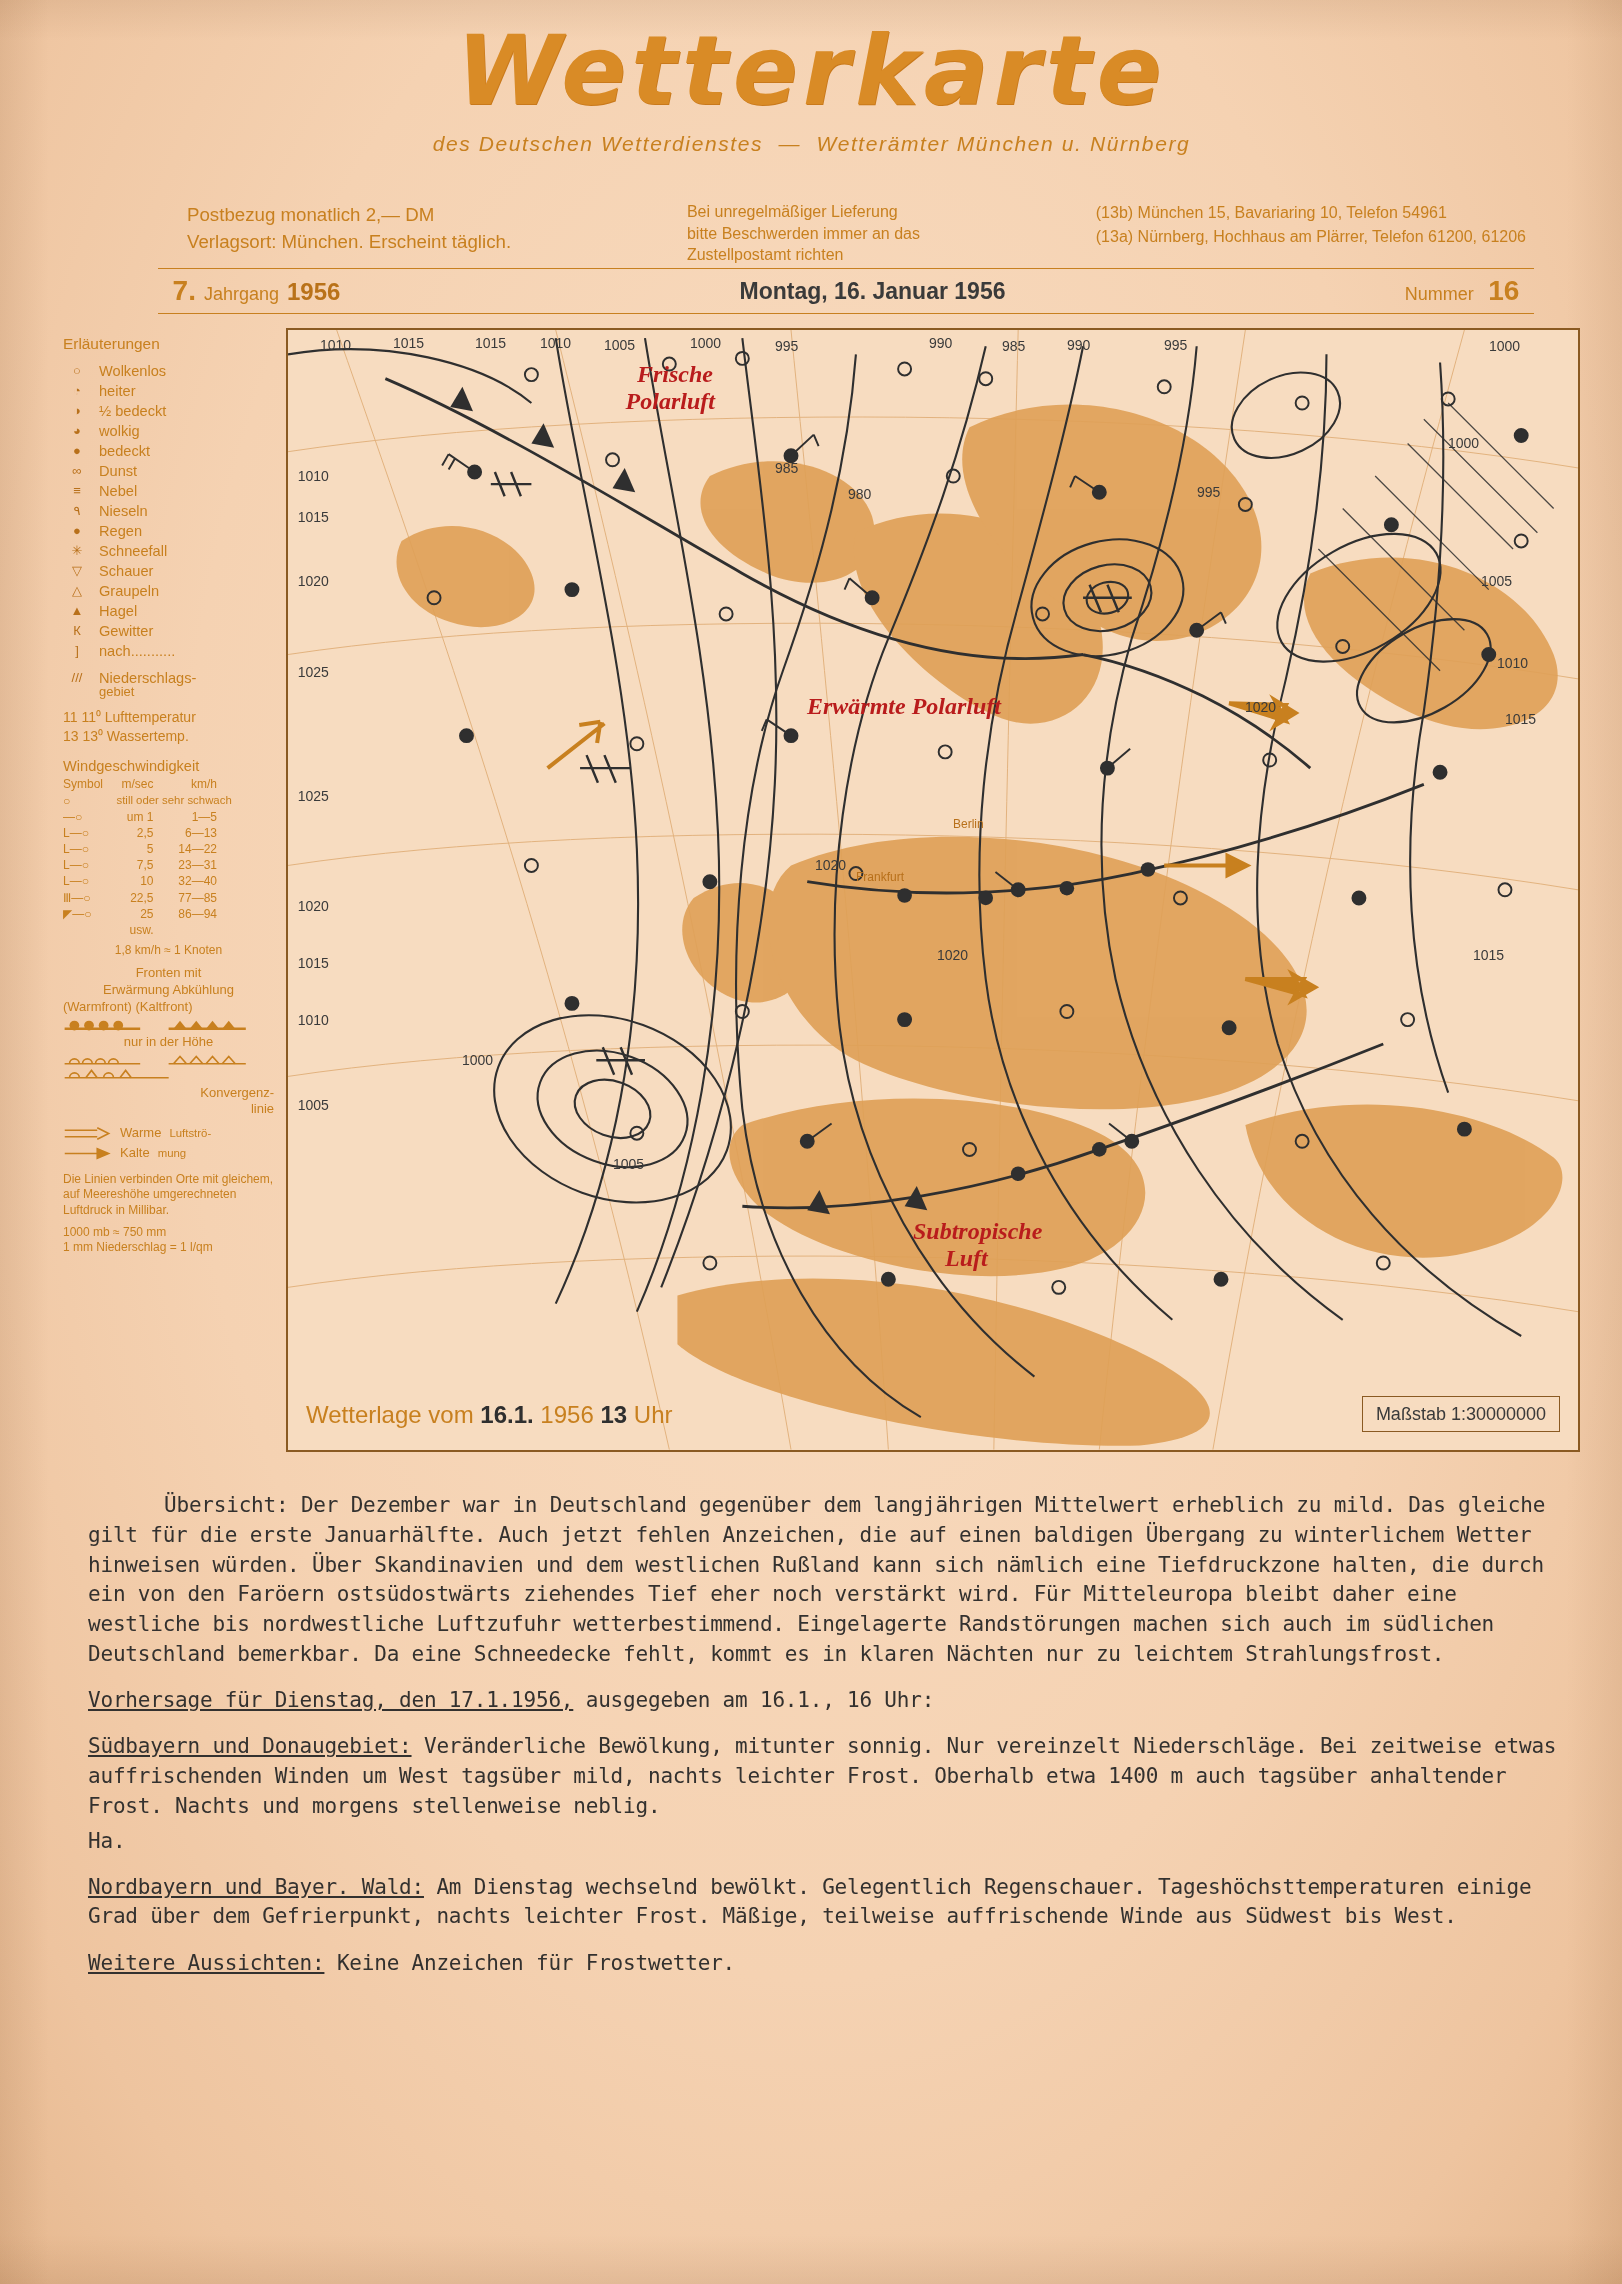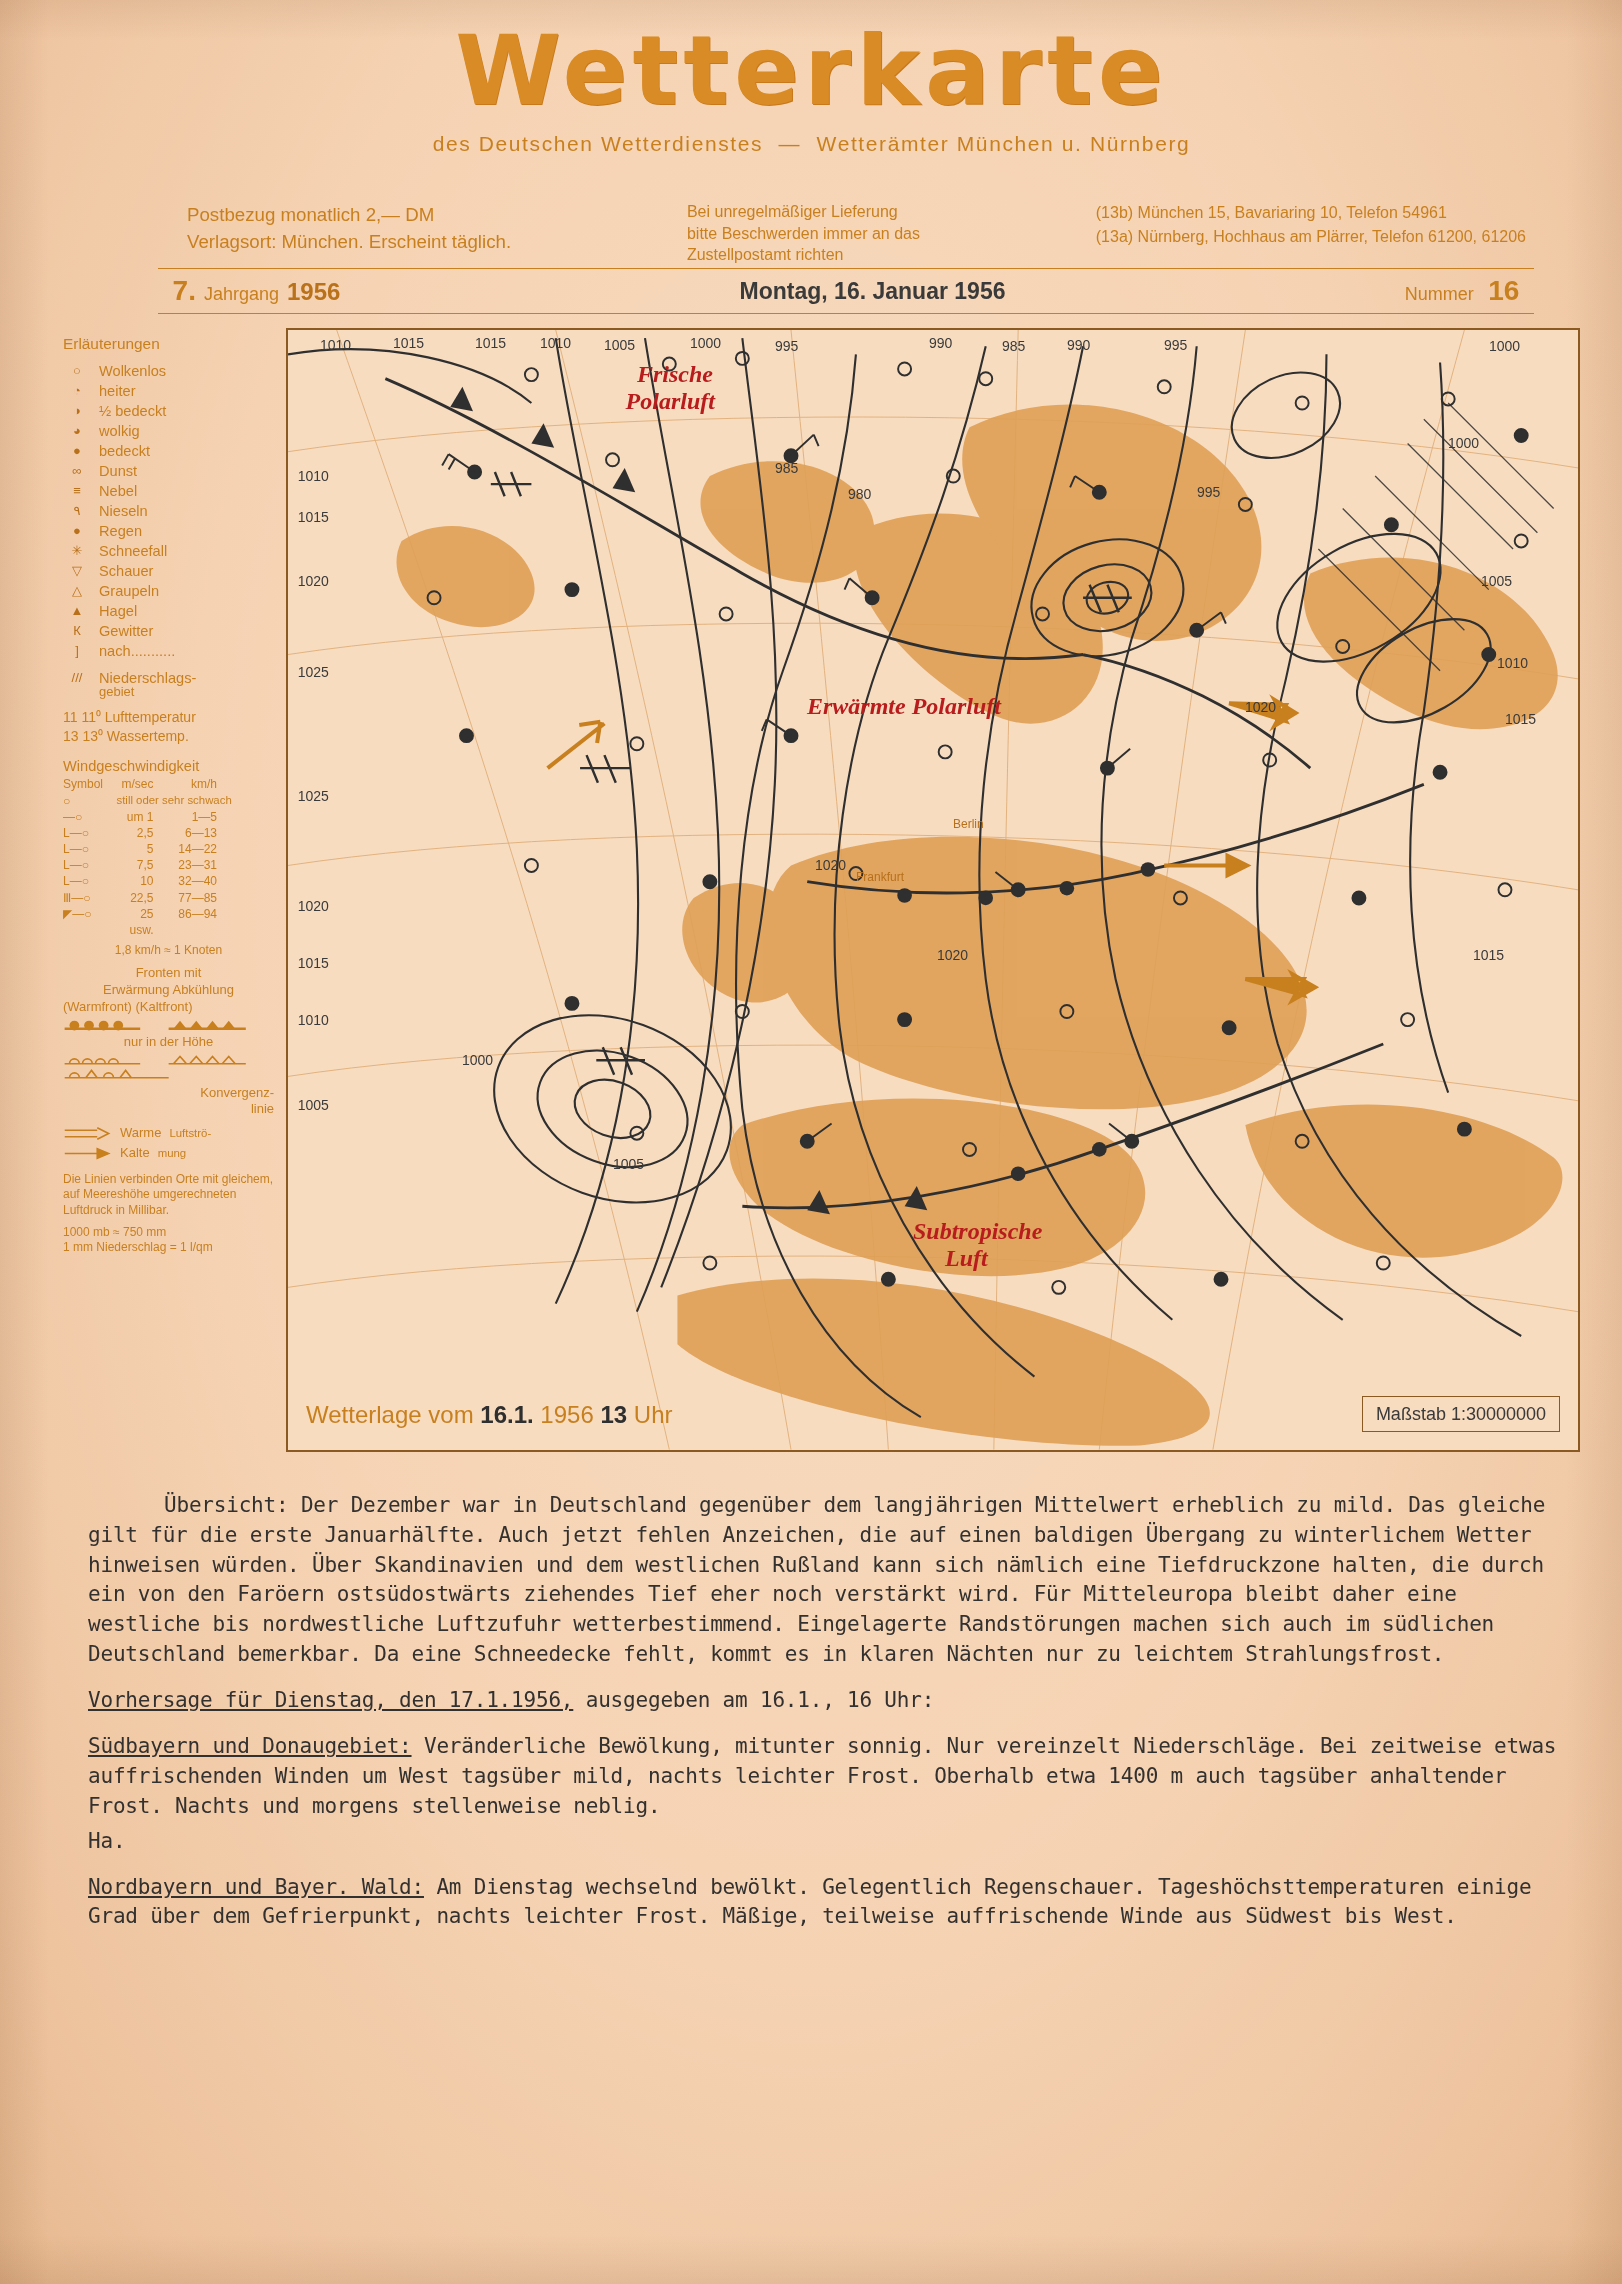--- a/index.html
+++ b/index.html
@@ -22,21 +22,21 @@
     background:
       linear-gradient(90deg, rgba(120,70,30,.12) 0px, rgba(120,70,30,0) 49px),
       linear-gradient(270deg, rgba(120,70,30,.10) 0px, rgba(120,70,30,0) 57px),
       linear-gradient(180deg, rgba(120,70,30,.10) 0px, rgba(120,70,30,0) 41px),
       linear-gradient(0deg, rgba(120,70,30,.12) 0px, rgba(120,70,30,0) 49px);
     pointer-events:none;
   }
   .sheet{position:absolute;inset:0;}
 
   
-  .masthead{position:absolute;left:0;right:0;top:23px;text-align:center;}
+  .masthead{position:absolute;left:0;right:0;top:23px;text-align:center;font-style:italic;}
   .wk-title{
     font-family:"DejaVu Sans", sans-serif;
     font-weight:bold;
     font-size:96px;
     letter-spacing:4.9px;
     color:#d98b26;
     line-height:1;
     text-shadow:0.8px 0.8px 0 #c9791b;
   }
   .wk-sub{
@@ -613,16 +613,20 @@
 
     <div class="blockgap"></div>
 
     <p>
       <span class="u">Nordbayern und Bayer. Wald:</span>
       <span>Am Dienstag wechselnd bewölkt. Gelegentlich Regenschauer. Tageshöchsttemperaturen einige Grad über dem Gefrierpunkt, nachts leichter Frost. Mäßige, teilweise auffrischende Winde aus Südwest bis West.</span>
     </p>
 
     <div class="blockgap"></div>
 
+    <p>
+      <span class="u">Weitere Aussichten:</span>
+      <span>Keine Anzeichen für Frostwetter.</span>
+    </p>
   </div>
 
 </div>
 
 
 </body></html>

